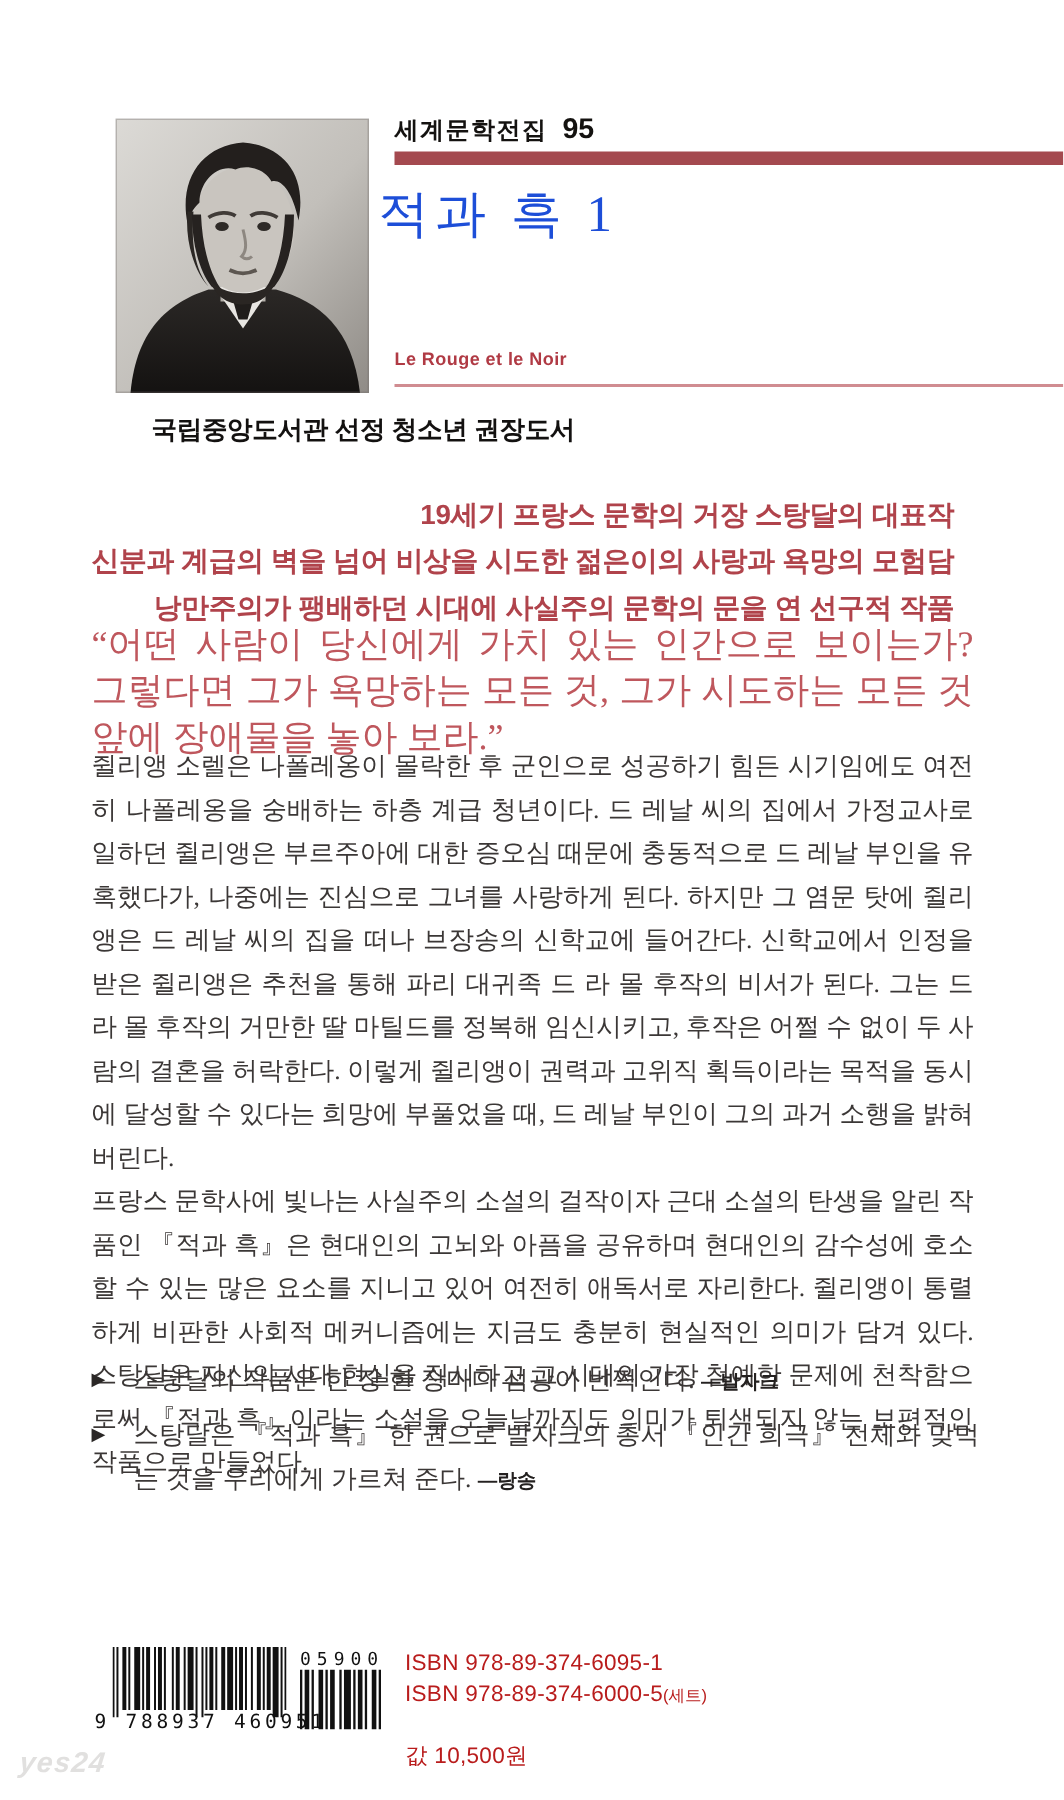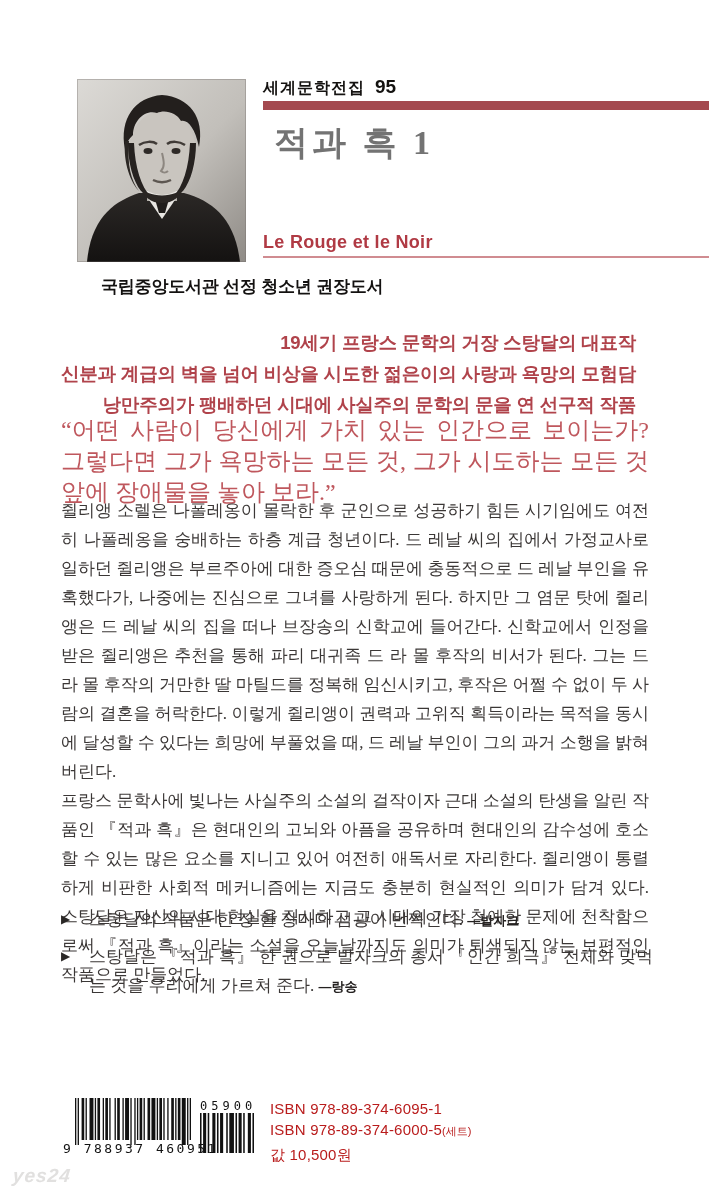--- a/index.html
+++ b/index.html
@@ -8,24 +8,24 @@
 
   
   .portrait{position:absolute;left:77px;top:79px;width:169px;height:183px;
             box-shadow:inset 0 0 0 1px rgba(0,0,0,.25);}
   .portrait svg{display:block;width:100%;height:100%;}
 
   .series-row{position:absolute;left:263px;top:76px;font-weight:bold;color:#141210;
               font-size:16px;letter-spacing:1px;}
   .series-num{font-size:19px;margin-left:10px;letter-spacing:0;text-align:center;}
   .red-bar{position:absolute;left:263px;top:101px;width:446px;height:9px;background:#a4494f;}
-  .book-title{position:absolute;left:274px;top:120px;margin:0;
-              font-family:"Liberation Serif","DejaVu Serif",serif;font-weight:700;
-              font-size:34px;letter-spacing:4px;color:#737373;}
-  .french-title{position:absolute;left:263px;top:232px;font-weight:bold;font-size:18px;
+  .book-title{position:absolute;left:252px;top:120px;margin:0;
+              font-family:"Liberation Serif","DejaVu Serif",serif;font-weight:400;
+              font-size:34px;letter-spacing:4px;color:#1d4ed8;}
+  .french-title{position:absolute;left:263px;top:232px;font-weight:bold;font-size:12px;
                 color:#b03a44;letter-spacing:.3px;}
   .thin-red-line{position:absolute;left:263px;top:256px;width:446px;height:2px;background:#d08c91;}
 
   
   .award{position:absolute;left:61px;top:275px;font-weight:bold;font-size:17px;color:#131110;
          letter-spacing:-0.2px;margin-left:40px;}
   .headline{position:absolute;left:61px;top:327px;color:#b0434b;font-weight:bold;
             font-size:18.5px;line-height:31px;letter-spacing:-0.2px;}
   .headline div{white-space:nowrap;text-align:right;}
   .quote{position:absolute;left:61px;top:415px;width:588px;
@@ -50,21 +50,21 @@
   .barcode-main-digits{position:absolute;left:63px;top:1141px;width:132px;
                        font-family:"DejaVu Sans Mono",monospace;font-size:13px;color:#111;
                        letter-spacing:2.5px;white-space:nowrap;}
   .barcode-addon-digits{position:absolute;left:200px;top:1099px;width:54px;text-align:center;
                         font-family:"DejaVu Sans Mono",monospace;font-size:12px;color:#111;
                         letter-spacing:4px;white-space:nowrap;}
   .barcode-addon{position:absolute;left:200px;top:1113px;width:54px;height:40px;fill:#111;}
   .isbn-block{position:absolute;left:270px;top:1099px;font-weight:normal;font-size:15px;
               color:#b91c1c;line-height:20.5px;letter-spacing:.2px;}
   .isbn-suffix{font-size:11px;letter-spacing:0;}
-  .price{margin-top:4px;}
+  .price{margin-top:20px;}
 
   .watermark{position:absolute;left:13px;top:1165px;font-style:italic;font-weight:bold;
              font-size:19px;color:#e1e0df;transform:skewX(-6deg);letter-spacing:1px;}
 </style>
 </head>
 <body>
 
 <div class="page">
 
   <div class="portrait">

